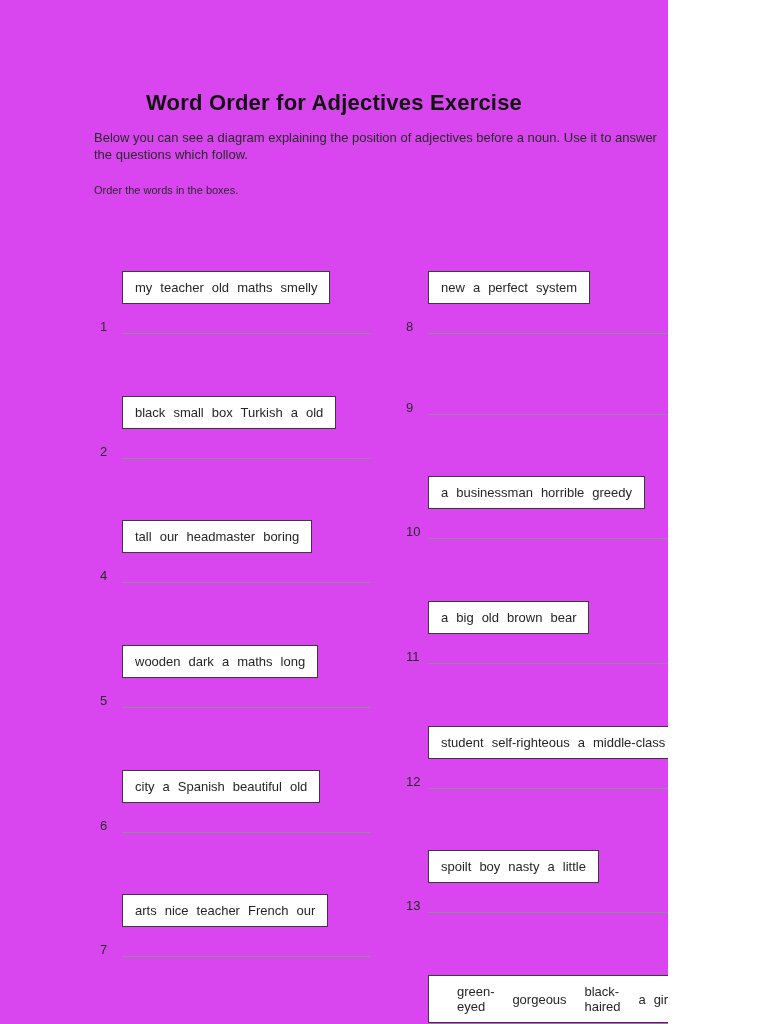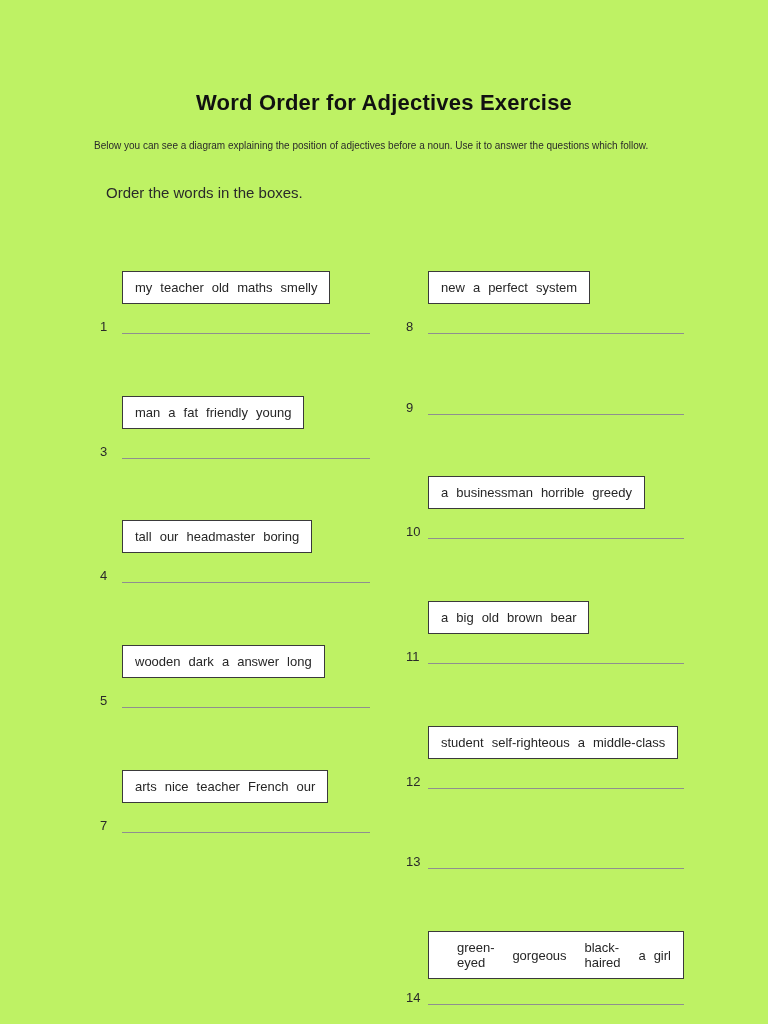--- a/index.html
+++ b/index.html
@@ -1,31 +1,31 @@
 <!DOCTYPE html>
 <html><head>
 <meta charset="utf-8">
 <style>
   html,body { margin:0; padding:0; background:#ffffff; }
   .page {
-    position:relative; width:768px; height:1024px; background:#bef264;
+    position:relative; width:668px; height:1024px; background:#d946ef;
     font-family:"Liberation Sans", sans-serif; color:#222222; overflow:hidden;
   }
   .title {
     position:absolute; top:90px; left:0; width:100%;
     text-align:center; font-size:22px; font-weight:bold; color:#111111;
     letter-spacing:0.2px;
   }
   .intro {
-    position:absolute; top:137px; left:94px; width:580px;
-    font-size:10px; line-height:17px; color:#2a2a2a;
+    position:absolute; top:129px; left:94px; width:580px;
+    font-size:13px; line-height:17px; color:#2a2a2a;
   }
   .instruction {
     position:absolute; top:184px; left:94px;
-    font-size:15px; color:#2a2a2a;margin-left:12px;
+    font-size:11px; color:#2a2a2a;
   }
   .col { position:absolute; top:227px; }
   .col-left  { left:100px; width:270px; }
   .col-right { left:406px; width:278px; }
   .row { position:relative; height:80.7px; padding-left:22px; box-sizing:border-box; }
   .box-area { display:flex; justify-content:flex-start;margin-top:44px; }
   .word-box {
     display:inline-block; border:1.5px solid #3a3a3a; background:#ffffff;
     padding:8px 12px; font-size:13px; color:#262626;
     word-spacing:0.34em; white-space:nowrap; box-sizing:content-box;
@@ -56,57 +56,68 @@
         <div class="word-box">
           <span>my teacher old maths smelly</span>
         </div>
       </div>
       <div class="answer">
         <span class="num">1</span>
         <span class="blank-line"></span>
       </div>
     </div>
 
-
-    <div class="row">
-      <div class="box-area">
-        <div class="word-box">
-          <span>man a fat friendly young</span>
-        </div>
-      </div>
-      <div class="answer">
-        <span class="num">3</span>
-        <span class="blank-line"></span>
-      </div>
-    </div>
+    <div class="row">
+      <div class="box-area">
+        <div class="word-box">
+          <span>black small box Turkish a old</span>
+        </div>
+      </div>
+      <div class="answer">
+        <span class="num">2</span>
+        <span class="blank-line"></span>
+      </div>
+    </div>
+
 
     <div class="row">
       <div class="box-area">
         <div class="word-box">
           <span>tall our headmaster boring</span>
         </div>
       </div>
       <div class="answer">
         <span class="num">4</span>
         <span class="blank-line"></span>
       </div>
     </div>
 
     <div class="row">
       <div class="box-area">
         <div class="word-box">
-          <span>wooden dark a answer long</span>
+          <span>wooden dark a maths long</span>
         </div>
       </div>
       <div class="answer">
         <span class="num">5</span>
         <span class="blank-line"></span>
       </div>
     </div>
 
+    <div class="row">
+      <div class="box-area">
+        <div class="word-box">
+          <span>city a Spanish beautiful old</span>
+        </div>
+      </div>
+      <div class="answer">
+        <span class="num">6</span>
+        <span class="blank-line"></span>
+      </div>
+    </div>
 
     <div class="row">
       <div class="box-area">
         <div class="word-box">
           <span>arts nice teacher French our</span>
         </div>
       </div>
       <div class="answer">
         <span class="num">7</span>
         <span class="blank-line"></span>
@@ -166,20 +177,25 @@
           <span>student self-righteous a middle-class</span>
         </div>
       </div>
       <div class="answer">
         <span class="num">12</span>
         <span class="blank-line"></span>
       </div>
     </div>
 
     <div class="row">
+      <div class="box-area">
+        <div class="word-box">
+          <span>spoilt boy nasty a little</span>
+        </div>
+      </div>
       <div class="answer">
         <span class="num">13</span>
         <span class="blank-line"></span>
       </div>
     </div>
 
     <div class="row">
       <div class="box-area">
         <div class="word-box wide">
           <span class="part">green-

